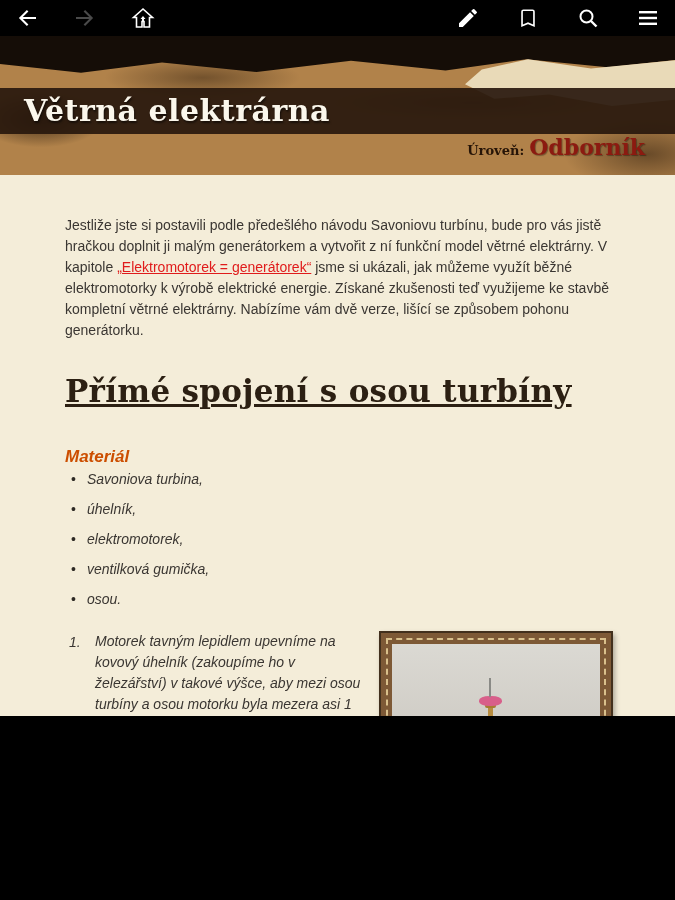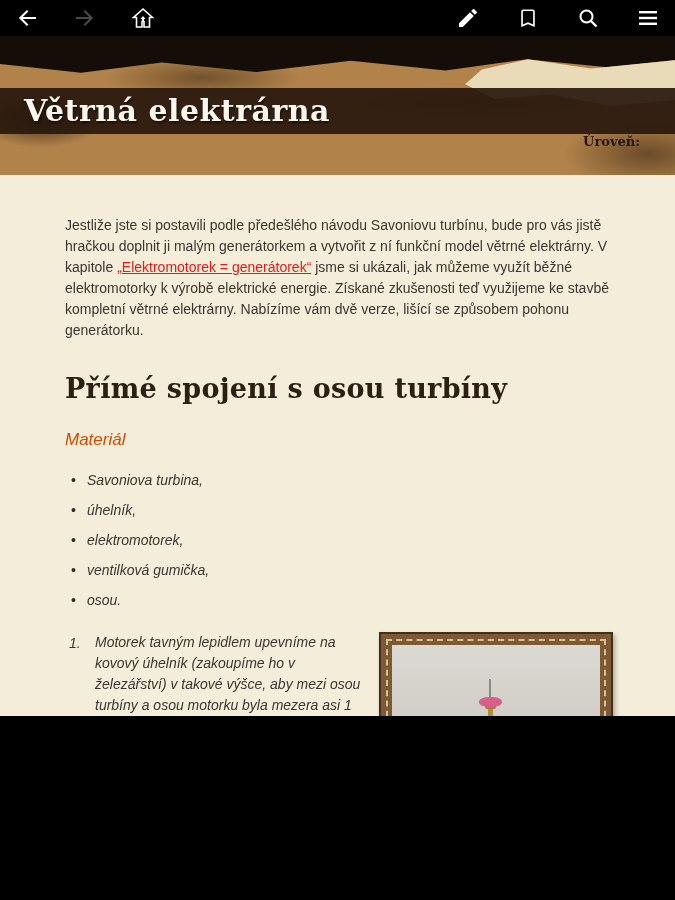--- a/index.html
+++ b/index.html
@@ -67,27 +67,27 @@
 
   
   .article {
     position:absolute; top:175px; left:0; right:0; bottom:20px;
     background:#f4edd9; padding:40px 62px 0 65px; overflow:hidden;
   }
   .intro { font-size:14px; line-height:21px; color:#3a3632; }
   .link { color:#e01b1b; text-decoration:underline; cursor:pointer; }
   .section-heading {
     margin-top:32px; font-family:"DejaVu Serif", serif; font-weight:bold;
-    font-size:27px; color:#2c2013; letter-spacing:.3px;
+    font-size:31px; color:#2c2013; letter-spacing:.3px;text-decoration:underline;
   }
   .sub-heading {
-    margin-top:26px; font-size:17px; font-weight:normal; font-style:italic;
+    margin-top:38px; font-size:17px; font-weight:bold; font-style:italic;
     color:#cc4e00;
   }
-  .materials { list-style:none; margin-top:20px; }
+  .materials { list-style:none; margin-top:2px; }
   .materials li {
     position:relative; padding-left:22px; margin-bottom:10px;
     font-size:14px; font-style:italic; color:#3a3632; line-height:20px;
   }
   .materials li::before {
     content:"•"; position:absolute; left:6px; top:0; color:#2e2a24; font-style:normal;
   }
   .step { position:relative; margin-top:22px; padding-left:30px;
     font-size:14px; line-height:21px; color:#3a3632; }
   .step-num { position:absolute; left:4px; top:1px; font-style:italic; }
@@ -207,20 +207,21 @@
     </button>
   </div>
 
   <div class="header">
     <div class="hdr-top-dark"></div>
     <div class="hdr-cream"></div>
     <div class="hdr-band"></div>
     <h1 class="chapter-title">Větrná elektrárna</h1>
     <div class="level">
       <span class="level-label">Úroveň:</span>
+      <span class="level-value">Odborník</span>
     </div>
   </div>
 
   <div class="article">
 
     <p class="intro"><span>Jestliže jste si postavili podle předešlého návodu Savoniovu turbínu, bude pro vás jistě hračkou doplnit ji malým generátorkem a vytvořit z ní funkční model větrné elektrárny. V kapitole </span><a class="link">„Elektromotorek = generátorek“</a><span> jsme si ukázali, jak můžeme využít běžné elektromotorky k výrobě elektrické energie. Získané zkušenosti teď využijeme ke stavbě kompletní větrné elektrárny. Nabízíme vám dvě verze, lišící se způsobem pohonu generátorku.</span></p>
 
     <h2 class="section-heading">Přímé spojení s osou turbíny</h2>
 
     <h3 class="sub-heading">Materiál</h3>

